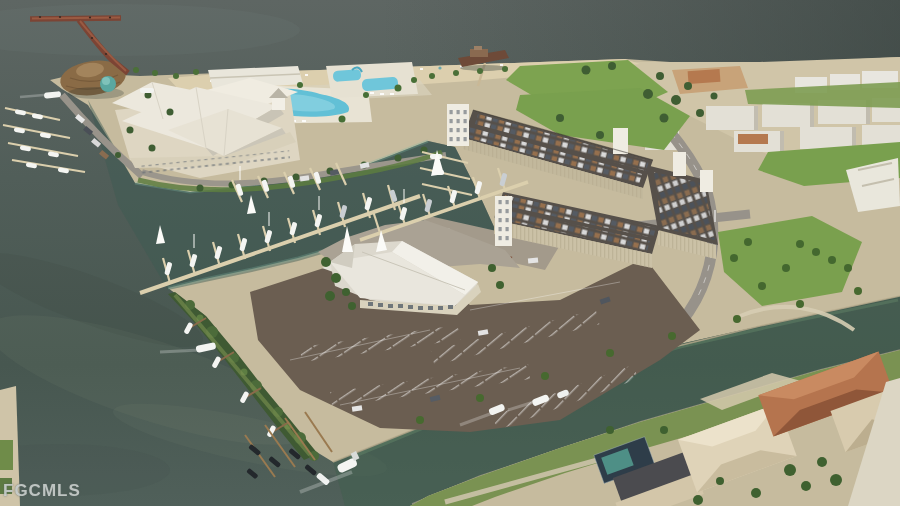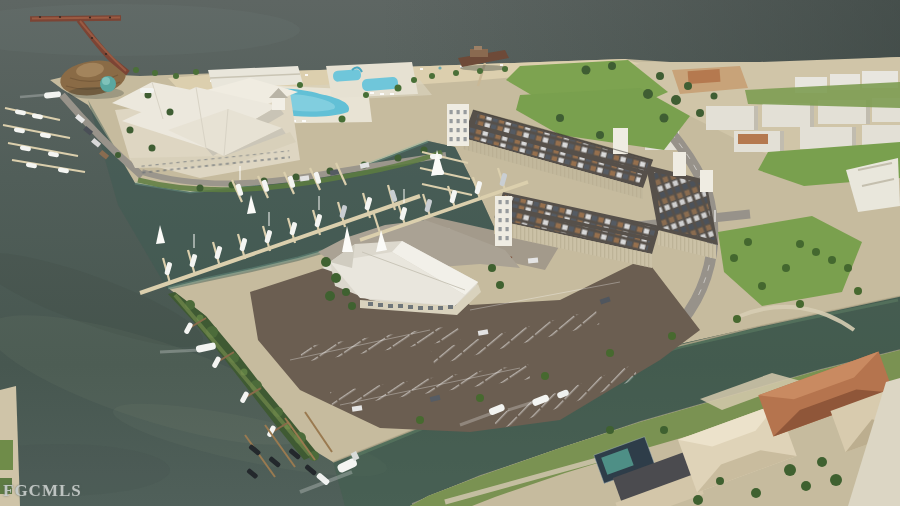--- a/index.html
+++ b/index.html
@@ -1,17 +1,17 @@
 <!DOCTYPE html>
 <html><head>
 <meta charset="utf-8">
 <style>
   html,body{margin:0;padding:0;background:#222;}
   .stage{position:relative;width:900px;height:506px;overflow:hidden;
-         font-family:Liberation Serif, serif;}
+         font-family:Liberation Sans, sans-serif;}
   .stage svg{display:block;width:900px;height:506px;}
   .watermark{position:absolute;left:3px;top:481px;font-size:17px;font-weight:700;
              letter-spacing:1px;color:rgba(213,219,216,0.82);
              text-shadow:0 0 2px rgba(90,100,96,0.9);user-select:none;}
 </style>
 </head>
 <body>
 
 <div class="stage" title="Aerial rendering of a coastal marina resort: T-shaped fishing pier, tiki hut, white-roofed clubhouse with resort pools, beach with shipwreck pier, marina docks with boats, dry-stack parking garage with rooftop cars, event hall, large surface parking lot, a canal with passing boats, and waterfront homes">
 <svg viewBox="0 0 900 506" xmlns="http://www.w3.org/2000/svg">

